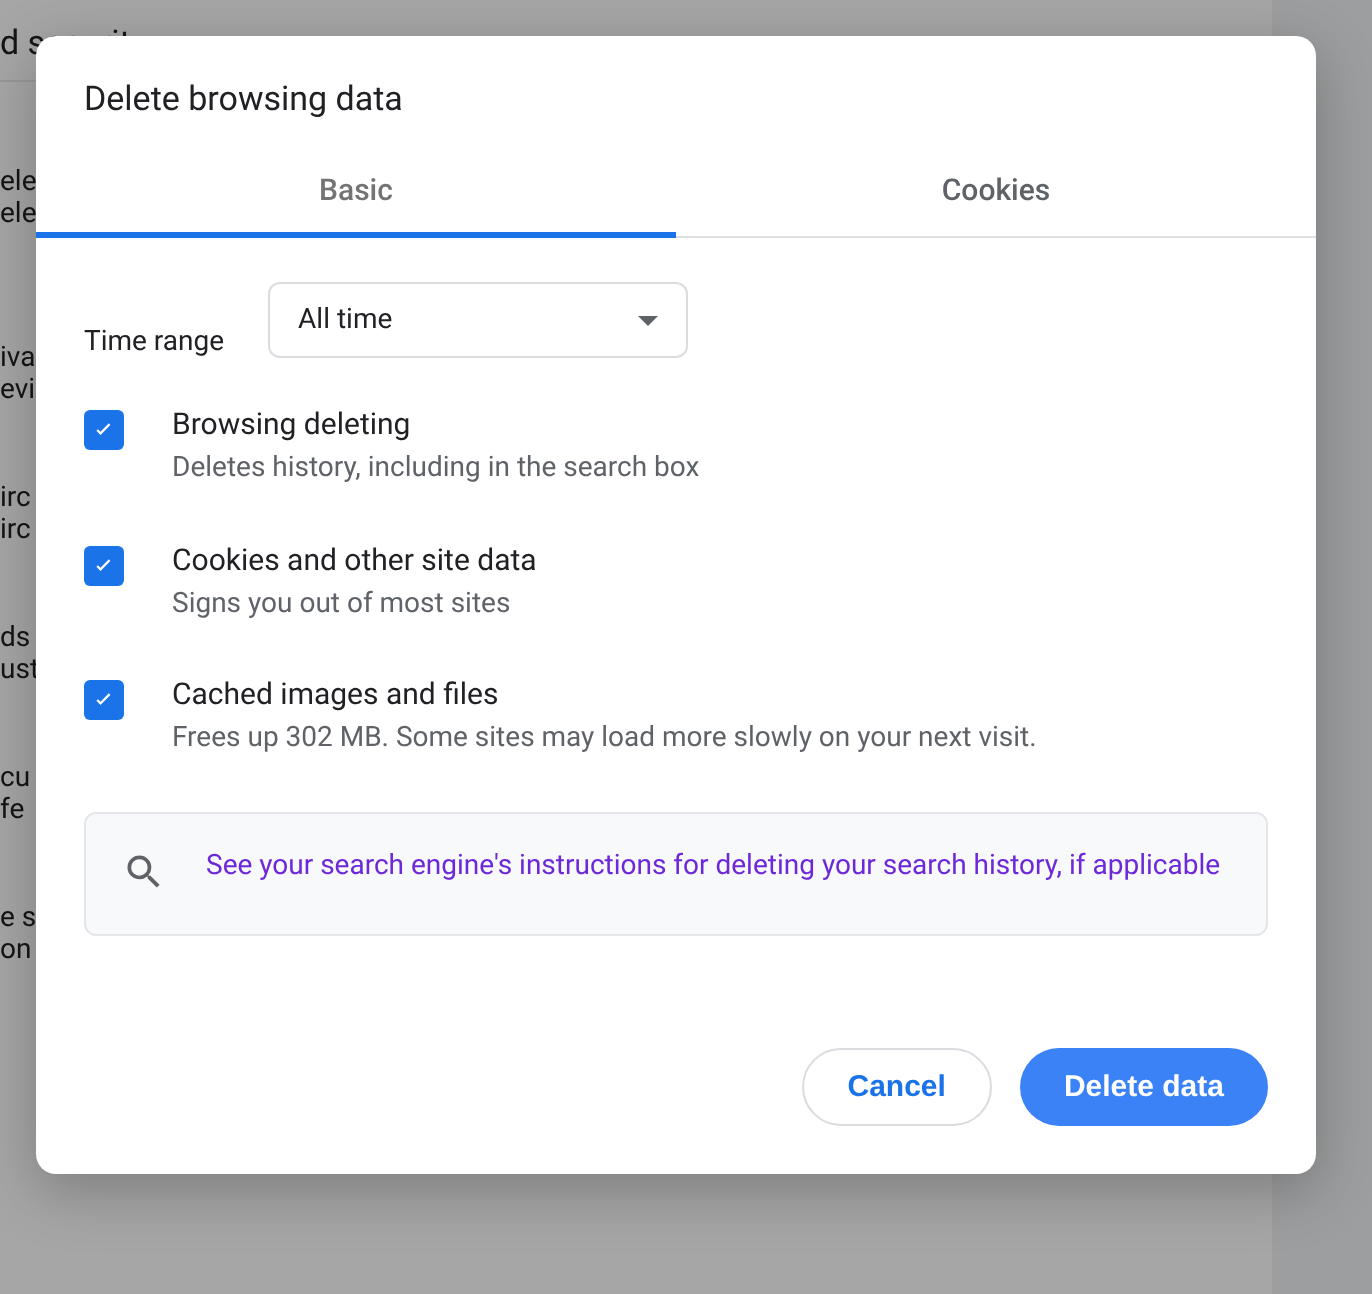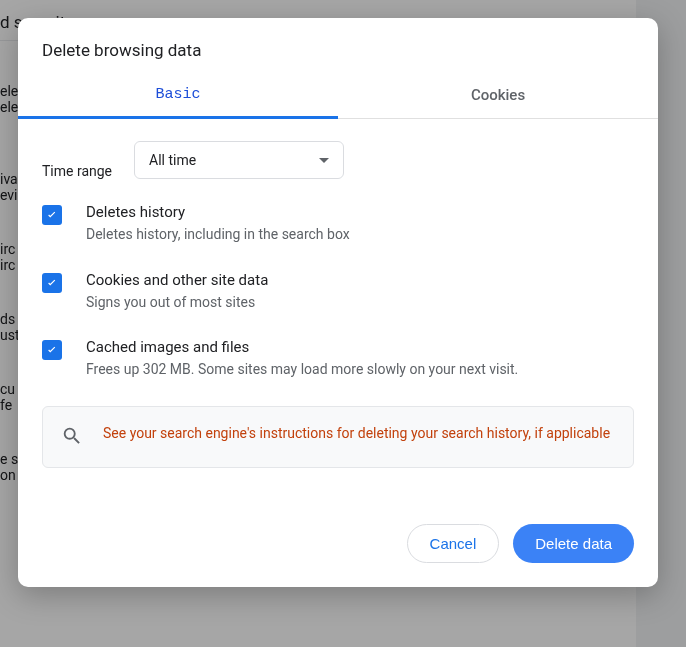--- a/index.html
+++ b/index.html
@@ -61,22 +61,21 @@
       flex: 1;
       text-align: center;
       padding: 12px 0 14px 0;
       font-size: 15px;
       font-weight: 500;
       color: #5f6368;
       cursor: pointer;
       position: relative;
     }
     .tab.active {
-      color: #1d4ed8;
-      font-family: Liberation Mono, monospace;
+      color: #737373;
     }
     .tab.active::after {
       content: "";
       position: absolute;
       left: 0;
       right: 0;
       bottom: -1px;
       height: 3px;
       background: #1a73e8;
     }
@@ -156,32 +155,32 @@
       border-radius: 6px;
       padding: 16px 18px;
       margin-top: 6px;
     }
     .info-box .search-icon {
       flex-shrink: 0;
       margin-top: 2px;
     }
     .info-text {
       font-size: 14px;
-      color: #c2410c;
+      color: #6d28d9;
       line-height: 1.5;
     }
     .footer {
       display: flex;
       justify-content: flex-end;
       gap: 14px;
       padding: 48px 24px 24px 24px;
     }
     .btn {
       font-size: 15px;
-      font-weight: 400;
+      font-weight: 700;
       border-radius: 22px;
       padding: 10px 22px;
       cursor: pointer;
       border: none;
     }
     .btn-cancel {
       background: #fff;
       color: #1a73e8;
       border: 1px solid #dadce0;
     }
@@ -236,21 +235,21 @@
       </div>
     </div>
 
     <div class="check-row">
       <div class="checkbox">
         <svg viewBox="0 0 24 24">
             <path fill="#fff" d="M9 16.2l-3.5-3.5 1.4-1.4L9 13.4l7.1-7.1 1.4 1.4z"></path>
           </svg>
       </div>
       <div class="check-text">
-        <span class="check-title">Deletes history</span>
+        <span class="check-title">Browsing deleting</span>
         <span class="check-desc">Deletes history, including in the search box</span>
       </div>
     </div>
 
     <div class="check-row">
       <div class="checkbox">
         <svg viewBox="0 0 24 24">
             <path fill="#fff" d="M9 16.2l-3.5-3.5 1.4-1.4L9 13.4l7.1-7.1 1.4 1.4z"></path>
           </svg>
       </div>

